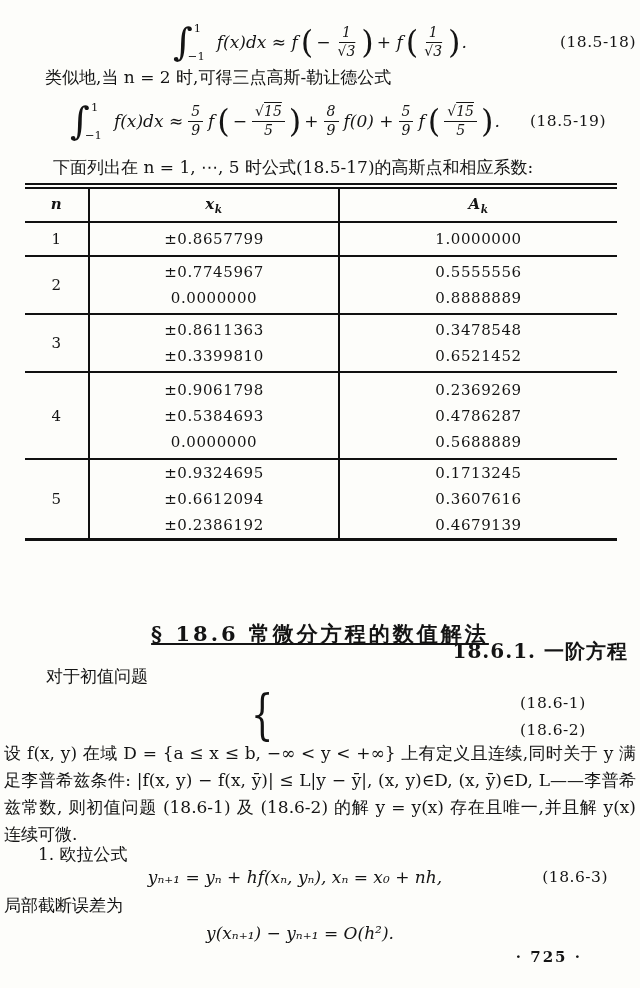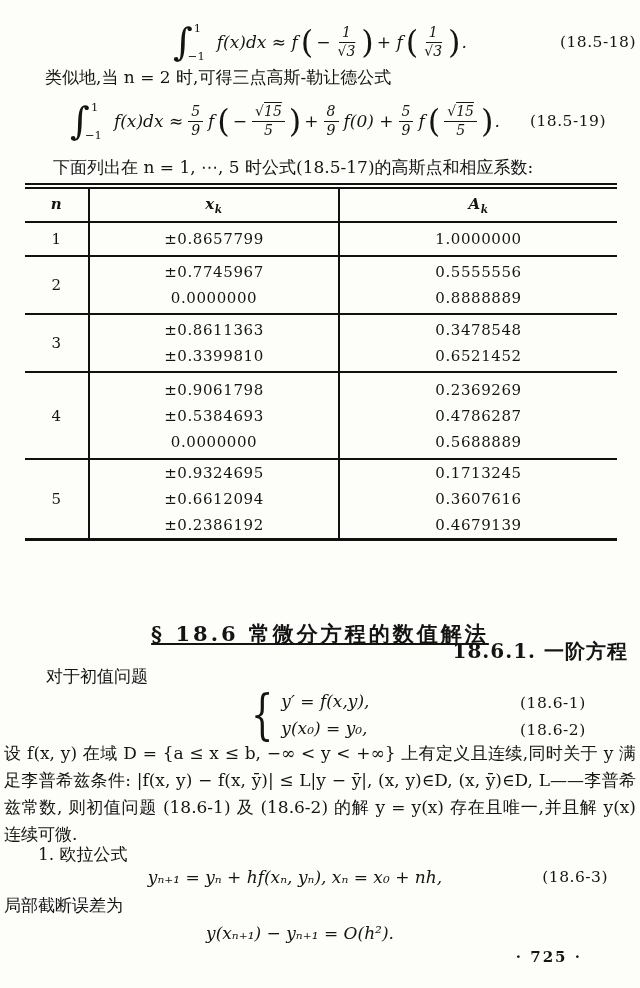--- a/index.html
+++ b/index.html
@@ -228,24 +228,20 @@
 
 <h2 class="abs section-h cn" style="top:608px; margin:12px;text-decoration:underline;">§ 18.6  常微分方程的数值解法</h2>
 
 <h3 class="abs subsection-h cn" style="top:626px; left:4px; margin:12px; font-weight:bold;text-align:right;">18.6.1. 一阶方程</h3>
 
 <p class="abs cn" style="top:665px; left:46px; margin:0;">对于初值问题</p>
 
 <div class="abs" style="top:688px; left:245px; height:56px;">
   <div class="system">
     <span class="brace">{</span>
-    <span class="sys-lines">
-      <span>y′ = f(x,y),</span>
-      <span>y(x₀) = y₀,</span>
-    </span>
   </div>
 </div>
 <div class="sys-eqnos abs" style="top:690px; left:520px; right:auto;">
   <div>(18.6-1)</div>
   <div>(18.6-2)</div>
 </div>
 
 <p class="abs cn justify" style="top:740px; left:4px; right:4px; margin:0;">设 f(x, y) 在域 D = {a ≤ x ≤ b, −∞ &lt; y &lt; +∞} 上有定义且连续,同时关于 y 满足李普希兹条件: |f(x, y) − f(x, ȳ)| ≤ L|y − ȳ|, (x, y)∈D, (x, ȳ)∈D, L——李普希兹常数, 则初值问题 (18.6-1) 及 (18.6-2) 的解 y = y(x) 存在且唯一,并且解 y(x) 连续可微.</p>
 
 <p class="abs cn" style="top:843px; left:38px; margin:0;">1. 欧拉公式</p>

